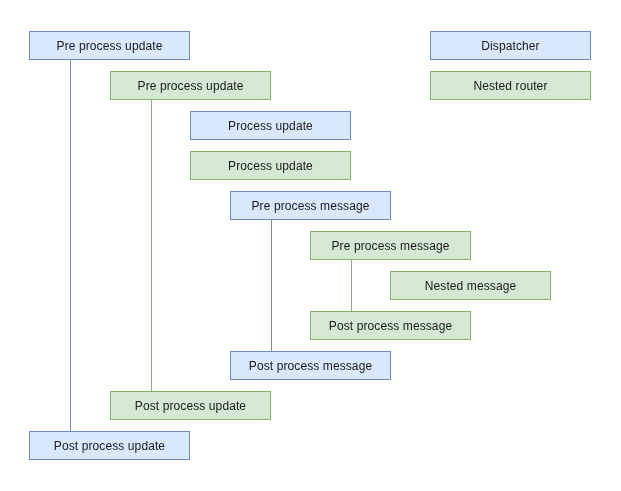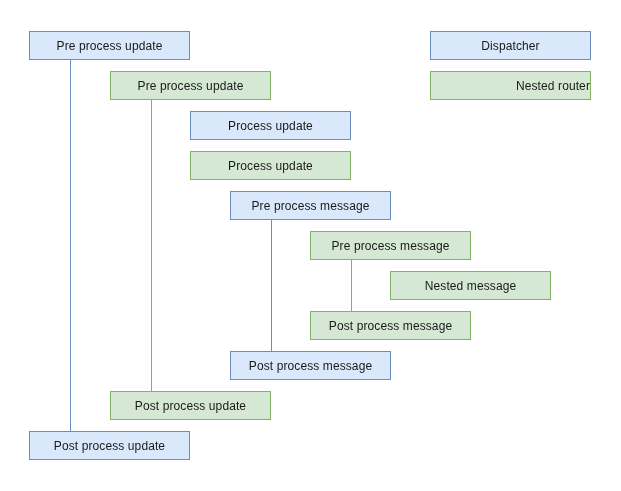--- a/index.html
+++ b/index.html
@@ -100,17 +100,17 @@
       </div>
       <div class="node dispatcher" style="left: 29px; top: 431px; width: 161px; height: 29px;">
         <span>Post process update</span>
       </div>
     </div>
 
   <div id="legend-layer">
       <div class="node dispatcher" style="left: 430px; top: 31px; width: 161px; height: 29px;">
         <span>Dispatcher</span>
       </div>
-      <div class="node router" style="left: 430px; top: 71px; width: 161px; height: 29px; justify-content: flex-end;">
+      <div class="node router" style="left: 430px; top: 71px; width: 161px; height: 29px;">
         <span>Nested router</span>
       </div>
     </div>
 </div>
 
 </body></html>

